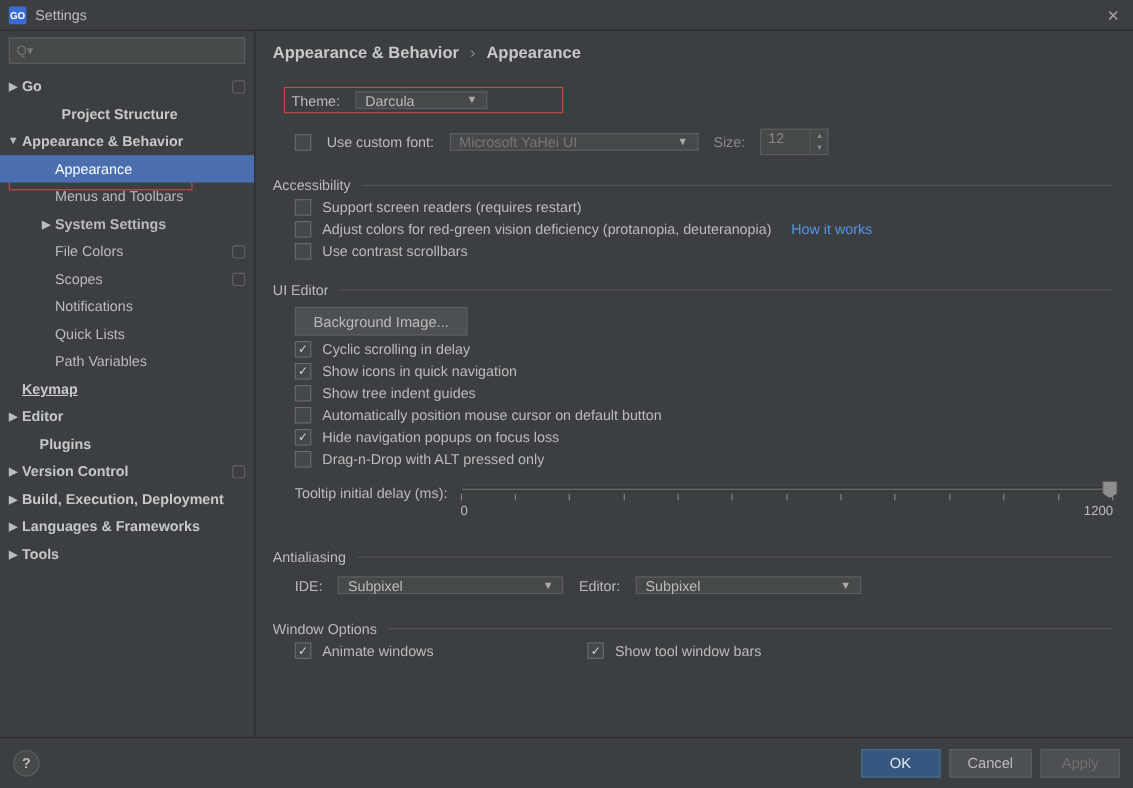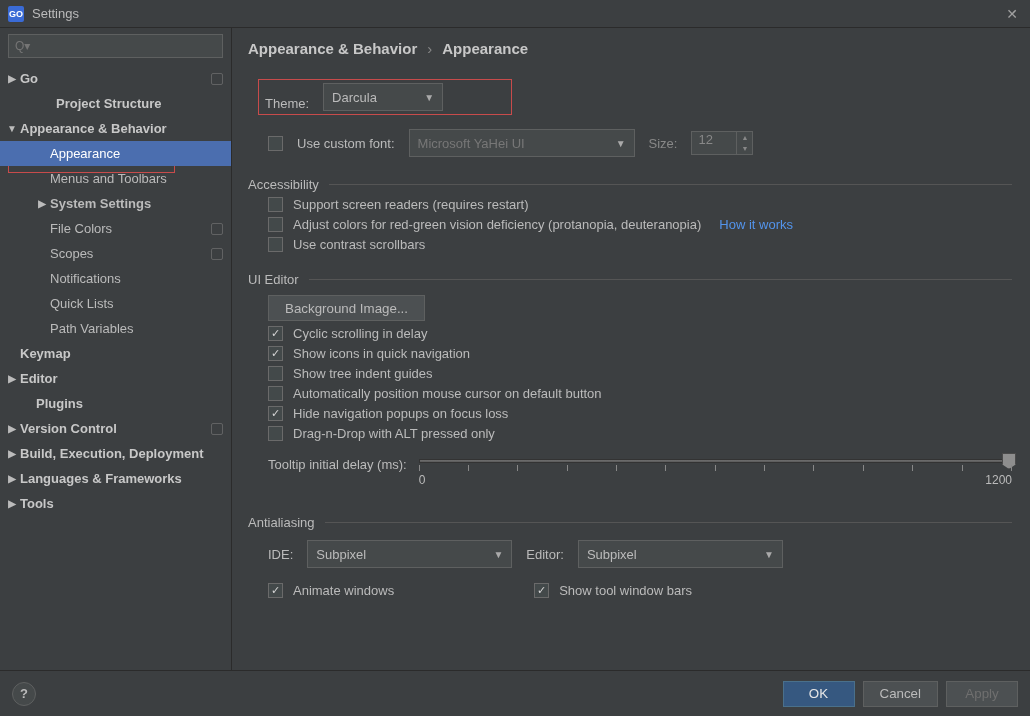--- a/index.html
+++ b/index.html
@@ -107,21 +107,21 @@
     font-size: 15px; font-weight: bold; color: #c8c8c8;
     margin-bottom: 22px;
     display: flex; align-items: center; gap: 10px;
   }
   .crumb-sep { font-weight: normal; color: #888; }
 
   
   .row { display: flex; align-items: center; margin-bottom: 10px; }
   .label { color: #bbbbbb; }
   .select {
-    height: 28px;
+    height: 16px;
     background: #45494a;
     border: 1px solid #5e6060;
     color: #bbbbbb;
     display: flex; align-items: center; justify-content: space-between;
     padding: 0 8px;
     cursor: pointer;
   }
   .select .chev { font-size: 10px; color: #aaa; margin-left: 8px; }
   .select.disabled { color: #777; }
   .num-input {
@@ -273,21 +273,21 @@
       <div class="tree-row lvl1">
           <span>Notifications</span>
         </div>
       <div class="tree-row lvl1">
           <span>Quick Lists</span>
         </div>
       <div class="tree-row lvl1">
           <span>Path Variables</span>
         </div>
 
-      <div class="tree-row lvl0" style="">
+      <div class="tree-row lvl0" style="text-decoration:underline;">
           <span>Keymap</span>
         </div>
       <div class="tree-row lvl0">
         <span class="caret">▶</span>
         <span>Editor</span>
       </div>
       <div class="tree-row lvl0" style="padding-left:36px;">
           <span>Plugins</span>
         </div>
       <div class="tree-row lvl0">
@@ -433,20 +433,24 @@
         <span>Subpixel</span>
         <span class="chev">▼</span>
       </div>
       <span class="label">Editor:</span>
       <div class="select" style="width:205px;">
         <span>Subpixel</span>
         <span class="chev">▼</span>
       </div>
     </div>
 
+    <div class="section-title" style="margin-top:24px;">
+      <span>Window Options</span>
+      <div class="line"></div>
+    </div>
     <div style="display:flex; gap:140px;">
       <div class="chk-row">
           <span class="chk checked"></span>
           <span>Animate windows</span>
         </div>
       <div class="chk-row" style="padding-left:0;">
           <span class="chk checked"></span>
           <span>Show tool window bars</span>
         </div>
     </div>

